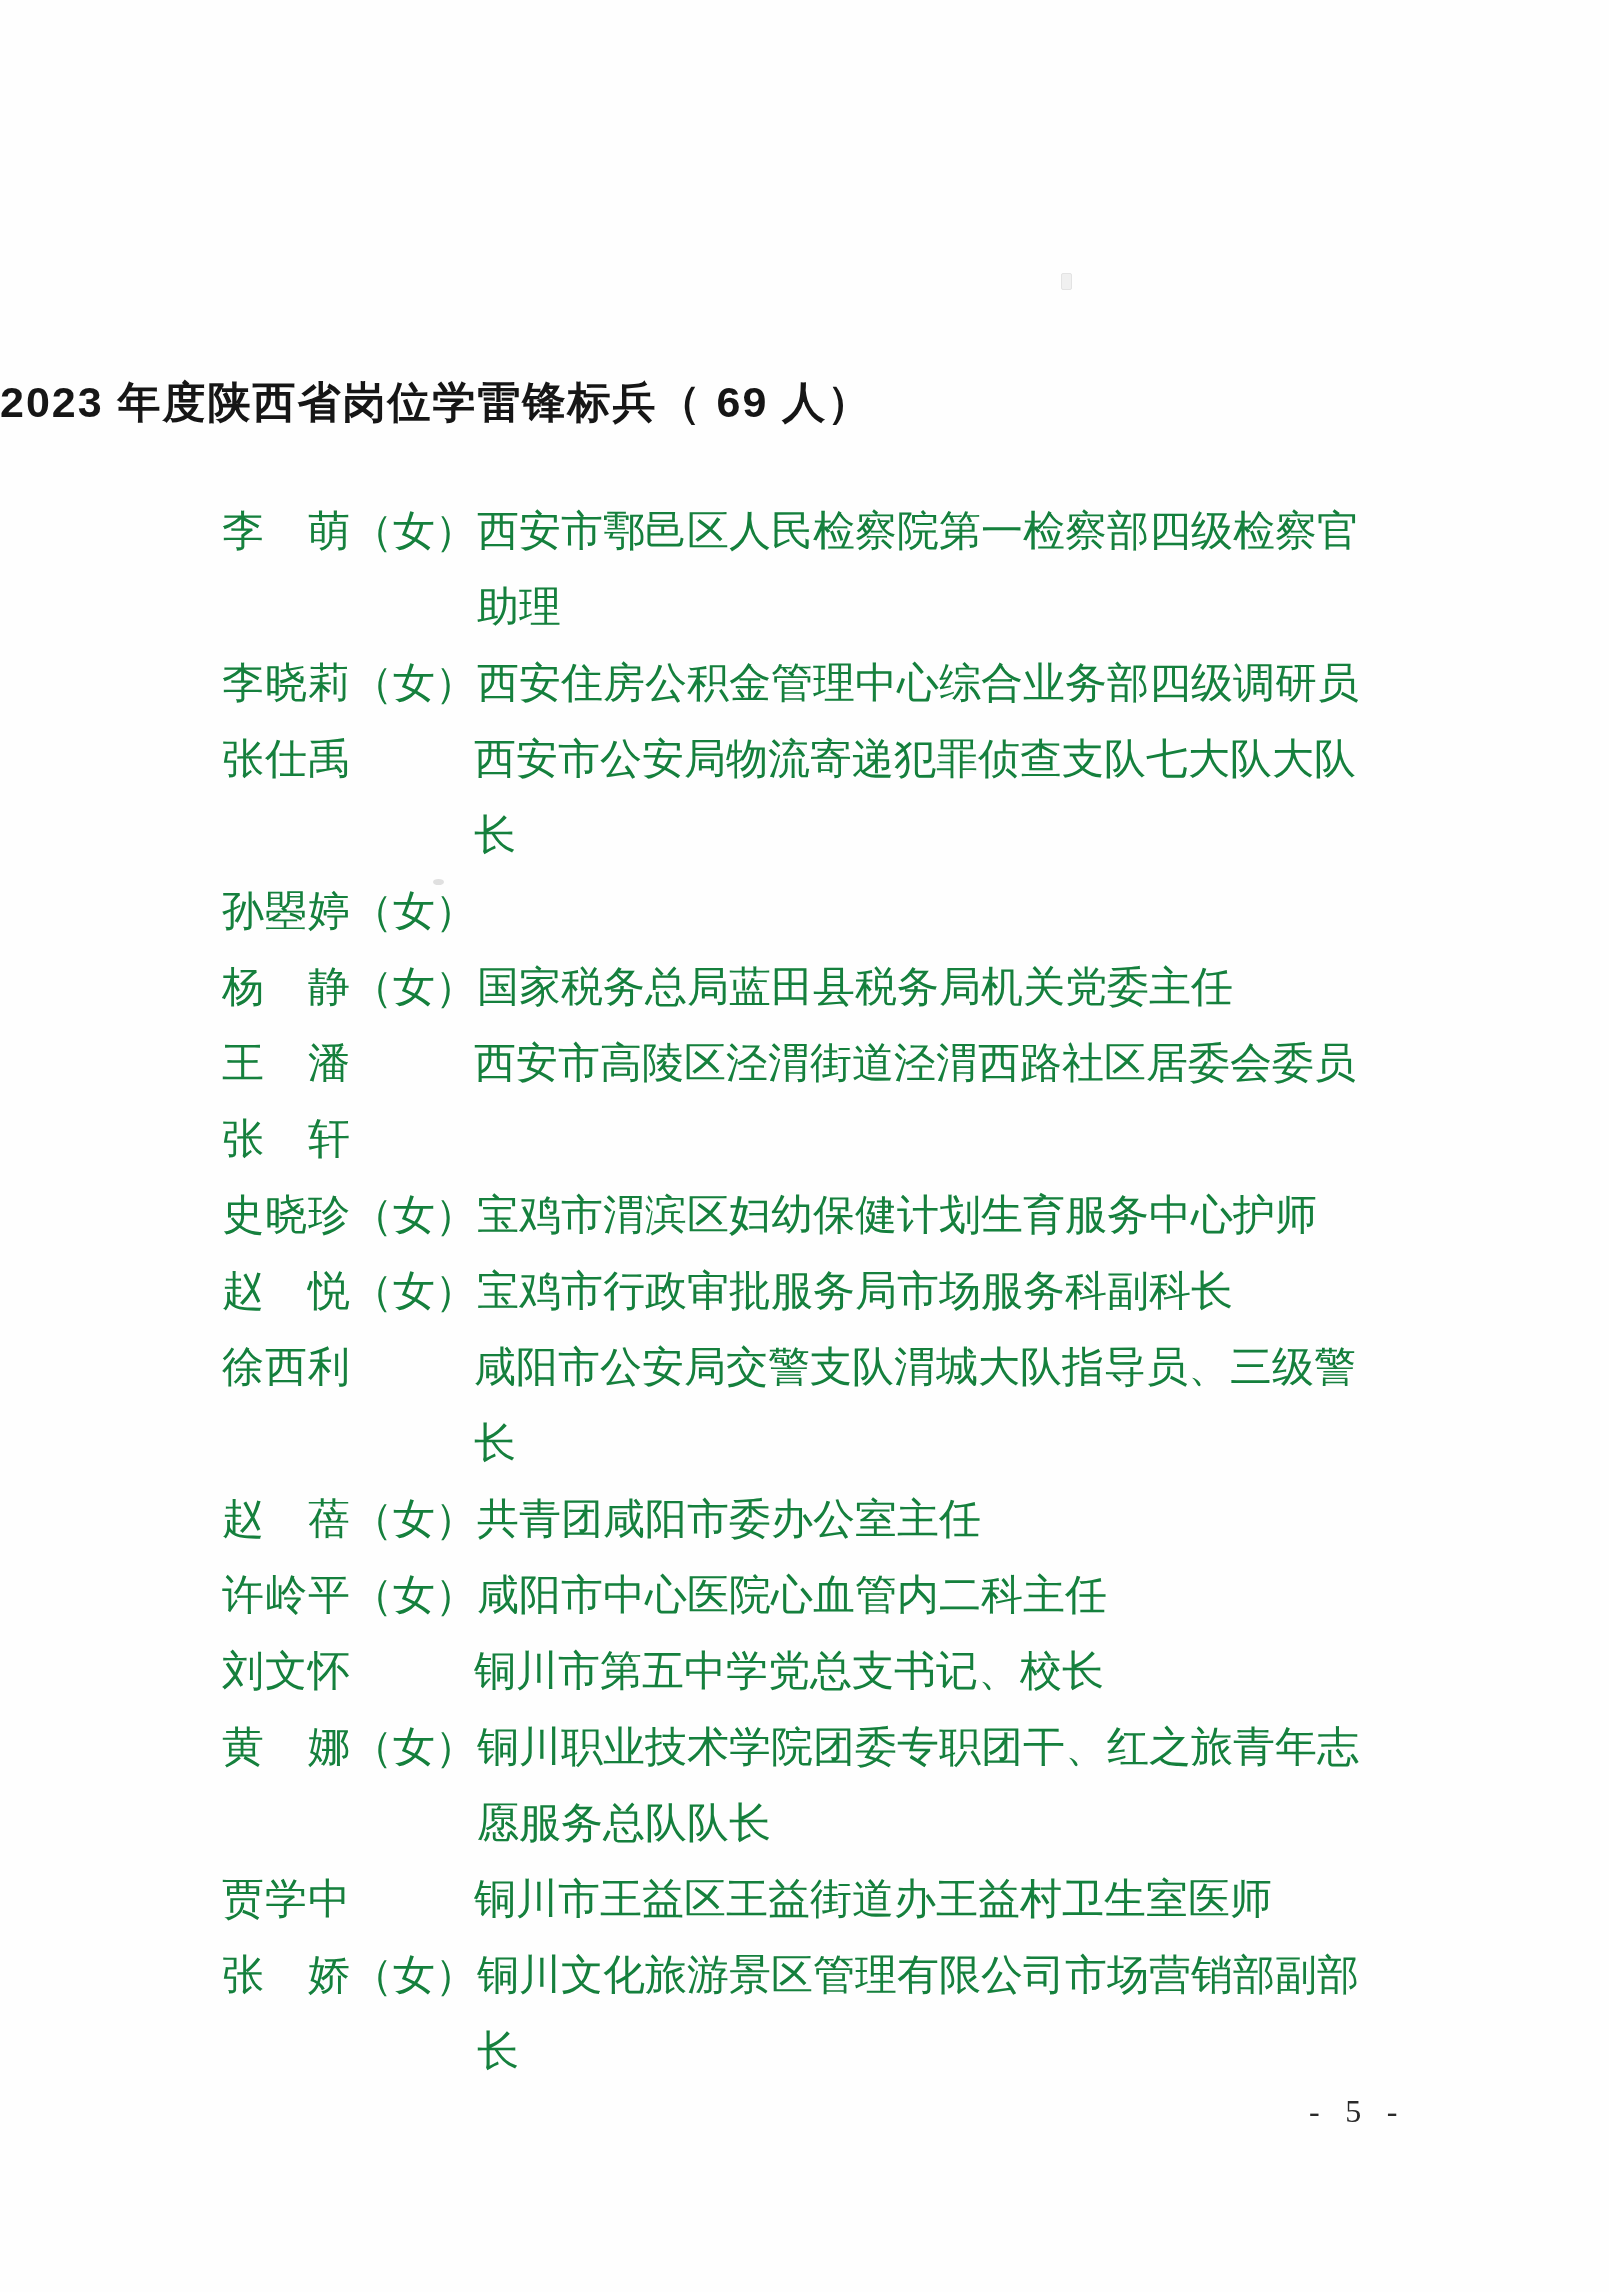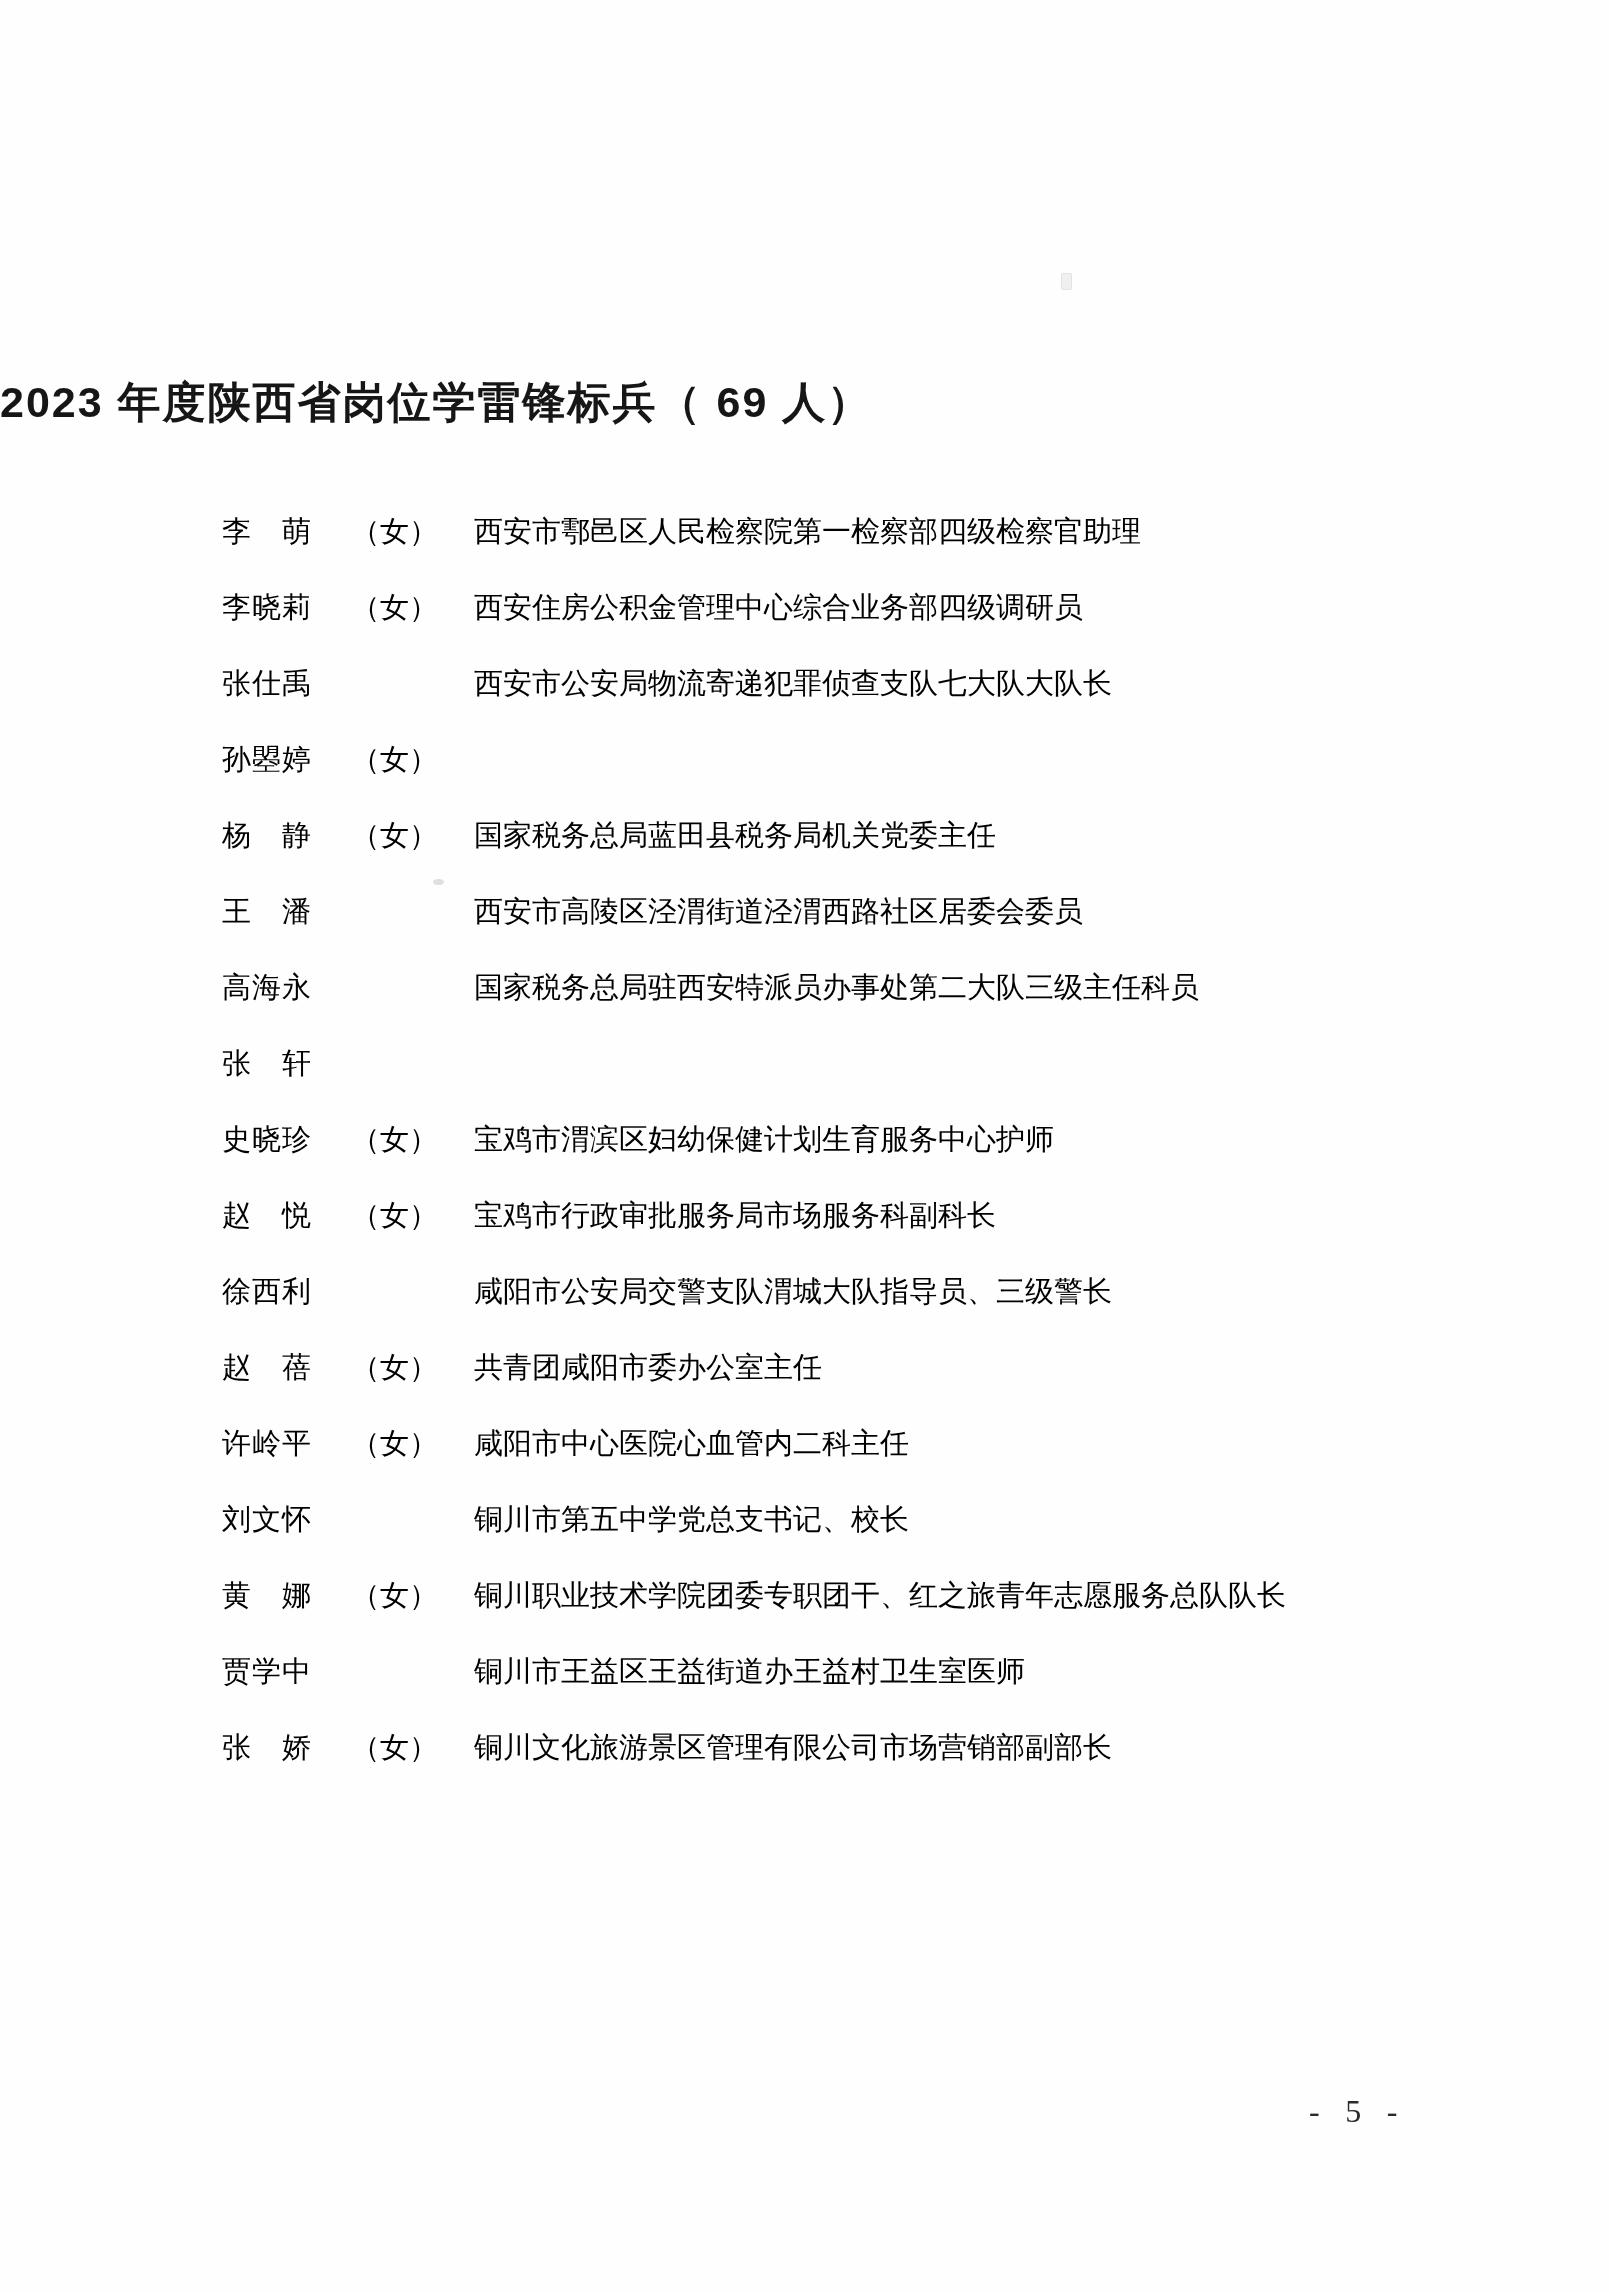--- a/index.html
+++ b/index.html
@@ -29,23 +29,23 @@
   }
   .award-list {
     position: absolute;
     top: 493px;
     left: 222px;
     width: 1200px;
   }
   .row {
     display: flex;
     align-items: flex-start;
-    font-size: 29px;
+    font-size: 42px;
     line-height: 76px;
-    color: #000000;
+    color: #15803d;
   }
   .row .name {
     flex: 0 0 129px;
     white-space: pre;
     letter-spacing: 1px;
   }
   .row .gender {
     flex: 0 0 123px;
     white-space: pre;
   }
@@ -125,25 +125,20 @@
     <span class="gender">（女）</span>
     <span class="position">国家税务总局蓝田县税务局机关党委主任</span>
   </div>
 
   <div class="row">
     <span class="name">王　潘</span>
     <span class="gender"></span>
     <span class="position">西安市高陵区泾渭街道泾渭西路社区居委会委员</span>
   </div>
 
-  <div class="row">
-    <span class="name">高海永</span>
-    <span class="gender"></span>
-    <span class="position">国家税务总局驻西安特派员办事处第二大队三级主任科员</span>
-  </div>
 
   <div class="row">
     <span class="name">张　轩</span>
     <span class="gender"></span>
   </div>
 
   <div class="row">
     <span class="name">史晓珍</span>
     <span class="gender">（女）</span>
     <span class="position">宝鸡市渭滨区妇幼保健计划生育服务中心护师</span>

